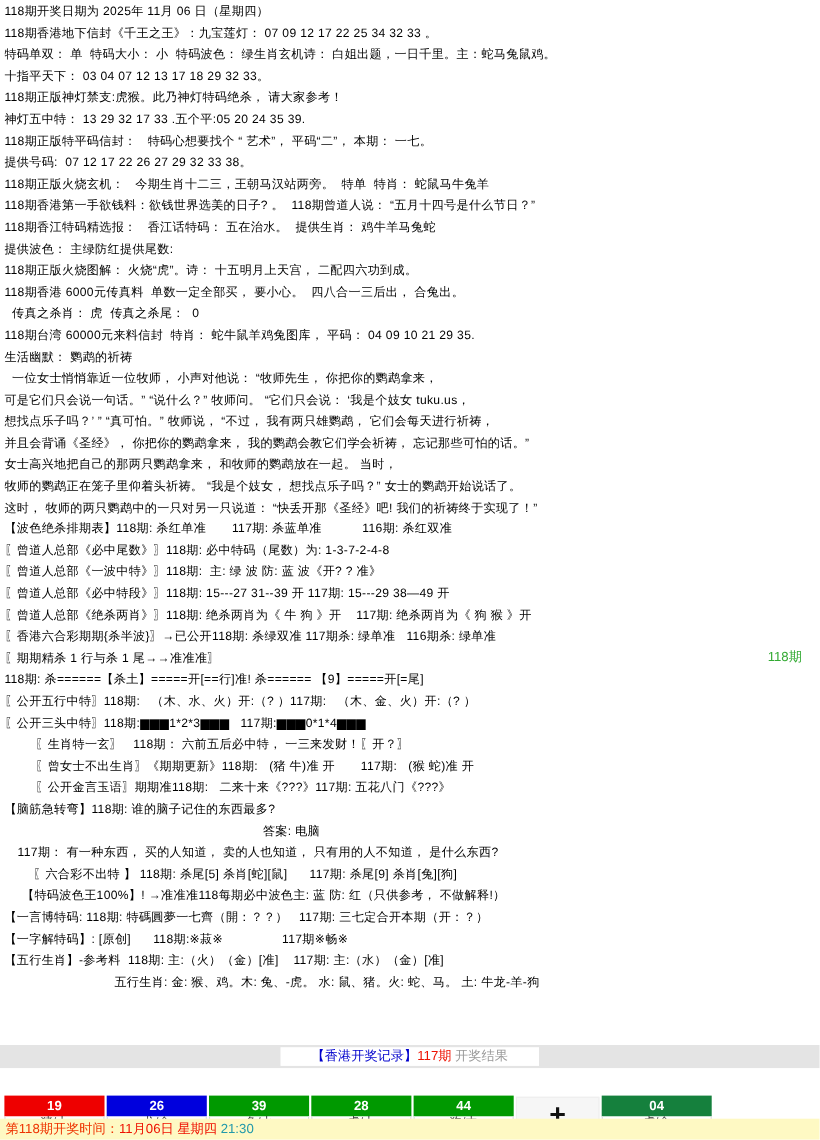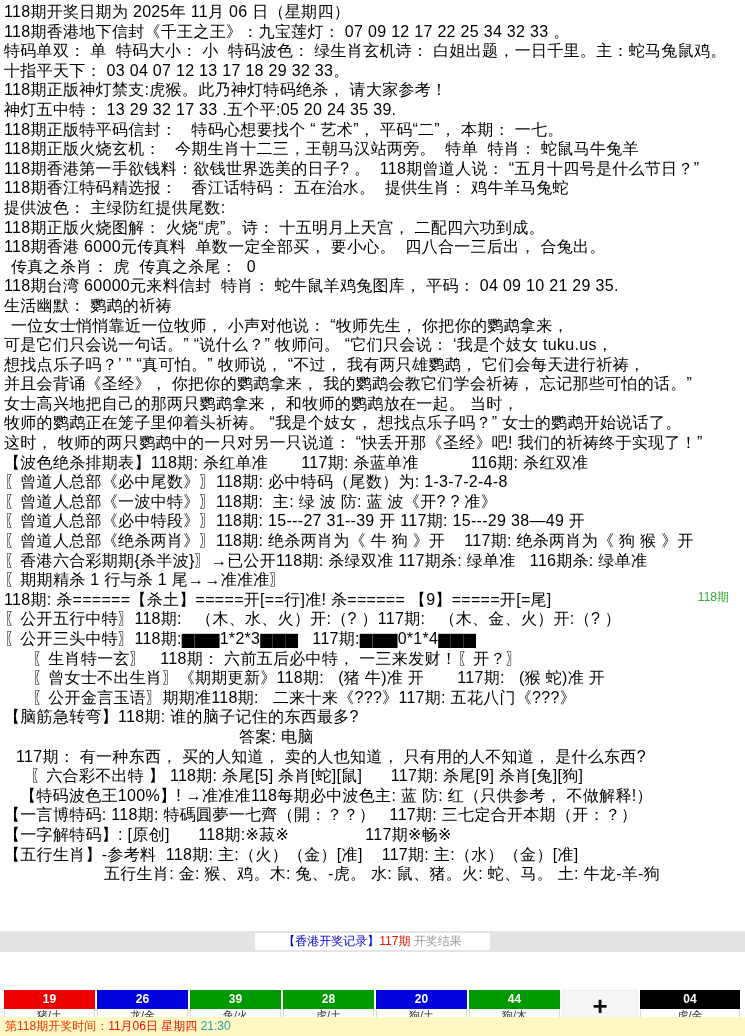--- a/index.html
+++ b/index.html
@@ -9,51 +9,51 @@
     font-family:"Liberation Sans","DejaVu Sans",sans-serif;
     -webkit-font-smoothing:none;
   }
   
   .content{
     position:absolute;top:2px;left:4px;right:2px;
     color:#000;
   }
   .line{
     white-space:pre;
-    font-size:16px;
+    font-size:11px;
     line-height:19.6px;
     height:19.6px;
     overflow:hidden;
     letter-spacing:0.3px;
   }
   
   .side-note{
     position:absolute;top:589px;right:16px;
     font-size:12px;color:#33aa33;
   }
   
   .record-bar{
-    position:absolute;top:931px;left:0;right:0;height:21px;
+    position:absolute;top:950px;left:0;right:0;height:21px;
     background:#e4e4e4;
     display:flex;align-items:center;justify-content:center;
   }
   .record-box{
     background:#ffffff;
     height:17px;line-height:17px;
     padding:0 28px;
     font-size:12px;
     white-space:pre;
   }
   .record-link{color:#0000cc;cursor:pointer;}
   .record-issue{color:#ee1100;}
   .record-suffix{color:#999999;}
   
   .strip{
     position:absolute;top:983px;left:0;right:0;height:46px;
-    display:flex;align-items:center;
+    display:flex;align-items:flex-end;
     padding-left:4px;
   }
   .cell{width:91px;margin-right:2px;display:flex;flex-direction:column;}
   .cell .num{
     height:19px;line-height:19px;text-align:center;
     color:#ffffff;font-size:12px;font-weight:bold;
   }
   .cell .lab{
     height:13px;line-height:13px;text-align:center;
     font-size:11px;color:#333;
@@ -82,20 +82,21 @@
 <body>
 
 <div class="content">
     <div class="line">118期开奖日期为 2025年 11月 06 日（星期四）</div>
     <div class="line">118期香港地下信封《千王之王》：九宝莲灯： 07 09 12 17 22 25 34 32 33 。</div>
     <div class="line">特码单双： 单  特码大小： 小  特码波色： 绿生肖玄机诗： 白姐出题，一日千里。主：蛇马兔鼠鸡。</div>
     <div class="line">十指平天下： 03 04 07 12 13 17 18 29 32 33。</div>
     <div class="line">118期正版神灯禁支:虎猴。此乃神灯特码绝杀， 请大家参考！</div>
     <div class="line">神灯五中特： 13 29 32 17 33 .五个平:05 20 24 35 39.</div>
     <div class="line">118期正版特平码信封：   特码心想要找个 “ 艺术”， 平码“二”， 本期： 一七。</div>
+    <div class="line">提供号码:  07 12 17 22 26 27 29 32 33 38。</div>
     <div class="line">118期正版火烧玄机：   今期生肖十二三，王朝马汉站两旁。  特单  特肖： 蛇鼠马牛兔羊</div>
     <div class="line">118期香港第一手欲钱料：欲钱世界选美的日子? 。  118期曾道人说： “五月十四号是什么节日？”</div>
     <div class="line">118期香江特码精选报：   香江话特码： 五在治水。  提供生肖： 鸡牛羊马兔蛇</div>
     <div class="line">提供波色： 主绿防红提供尾数:</div>
     <div class="line">118期正版火烧图解： 火烧“虎”。诗： 十五明月上天宫， 二配四六功到成。</div>
     <div class="line">118期香港 6000元传真料  单数一定全部买， 要小心。  四八合一三后出， 合兔出。</div>
     <div class="line" style="padding-left: 7px;">传真之杀肖： 虎  传真之杀尾：  0</div>
     <div class="line">118期台湾 60000元来料信封  特肖： 蛇牛鼠羊鸡兔图库， 平码： 04 09 10 21 29 35.</div>
     <div class="line">生活幽默： 鹦鹉的祈祷</div>
     <div class="line" style="padding-left: 7px;">一位女士悄悄靠近一位牧师， 小声对他说： “牧师先生， 你把你的鹦鹉拿来，</div>
@@ -146,29 +147,25 @@
     </div>
     <div class="cell">
       <div class="num" style="background: rgb(0, 153, 0);">39</div>
       <div class="lab">兔/火</div>
     </div>
     <div class="cell">
       <div class="num" style="background: rgb(0, 153, 0);">28</div>
       <div class="lab">虎/土</div>
     </div>
     <div class="cell">
-      <div class="num" style="background: rgb(0, 0, 221);">20</div>
-      <div class="lab">狗/土</div>
-    </div>
-    <div class="cell">
       <div class="num" style="background: rgb(0, 153, 0);">44</div>
       <div class="lab">狗/木</div>
     </div>
     <div class="cell plus">
       <div class="plus-sign">+</div>
     </div>
     <div class="cell special">
-      <div class="num" style="background: #000000;">04</div>
+      <div class="num" style="background: #15803d;">04</div>
       <div class="lab">虎/金</div>
     </div>
   </div>
 
 <div class="footer-bar"><span class="footer-prefix">第118期开奖时间：</span><span class="footer-date">11月06日 星期四 </span><span class="footer-time">21:30</span></div>
 
 </body></html>

